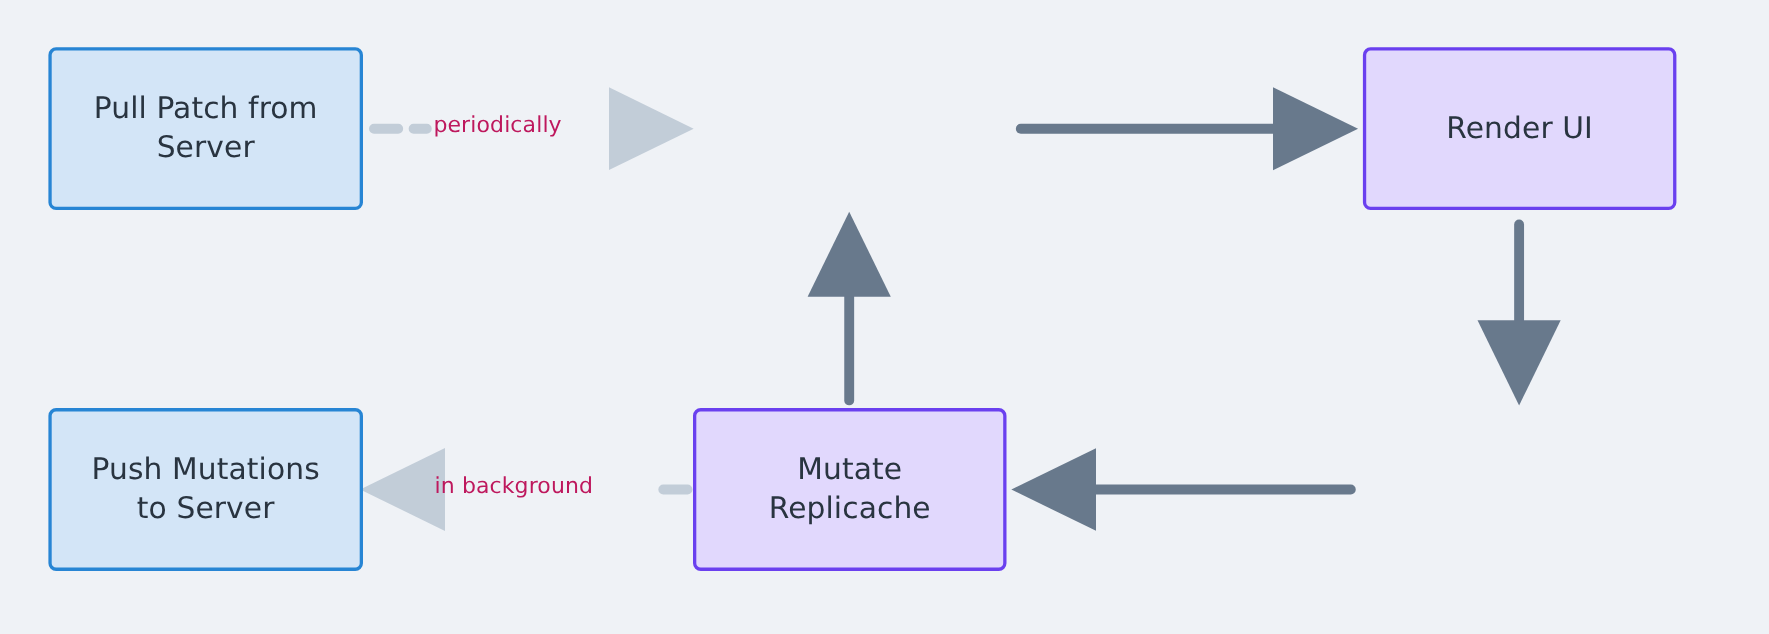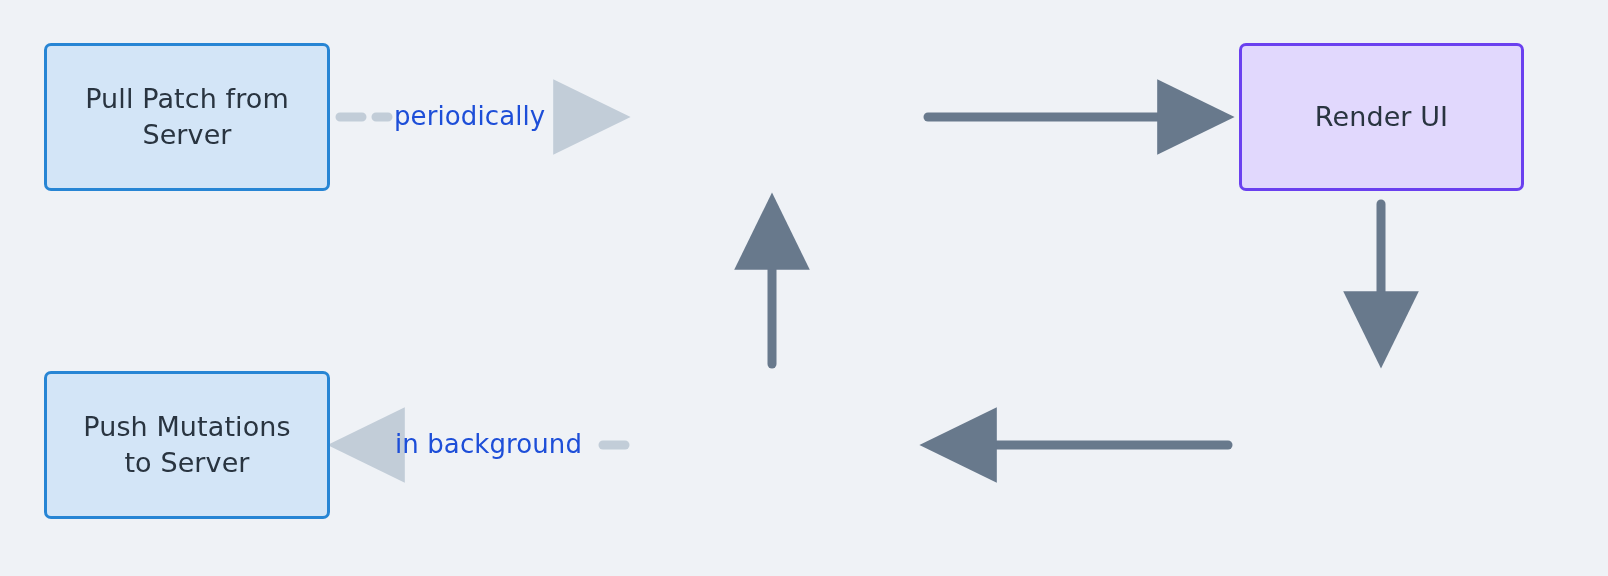--- a/index.html
+++ b/index.html
@@ -43,22 +43,22 @@
   .node.blue {
     background: #d3e5f7;
     border: 3px solid #2785d4;
   }
   .node.purple {
     background: #e1d8fd;
     border: 3px solid #6a40ef;
   }
   .edge-label {
     position: absolute;
-    font-size: 26px;
-    color: #1d4ed8;
+    font-size: 20px;
+    color: #be185d;
     letter-spacing: 0.1px;
     white-space: nowrap;
     background: transparent;
   }
 </style>
 </head>
 <body>
 
 <div id="stage">
 
@@ -107,19 +107,23 @@
 
   <div class="node blue" style="left:44px; top:371px; width:286px; height:148px;">
     <span>Push Mutations
 to Server</span>
   </div>
 
   <div class="node purple" style="left:1239px; top:43px; width:285px; height:148px;">
     <span>Render UI</span>
   </div>
 
+  <div class="node purple" style="left:630px; top:371px; width:285px; height:148px;">
+    <span>Mutate
+Replicache</span>
+  </div>
 
 
   <div class="edge-label" style="left:394px; top:101px;">periodically</div>
 
   <div class="edge-label" style="left:382px; top:429px;margin-left:13px;">in background</div>
 
 </div>
 
 </body></html>

